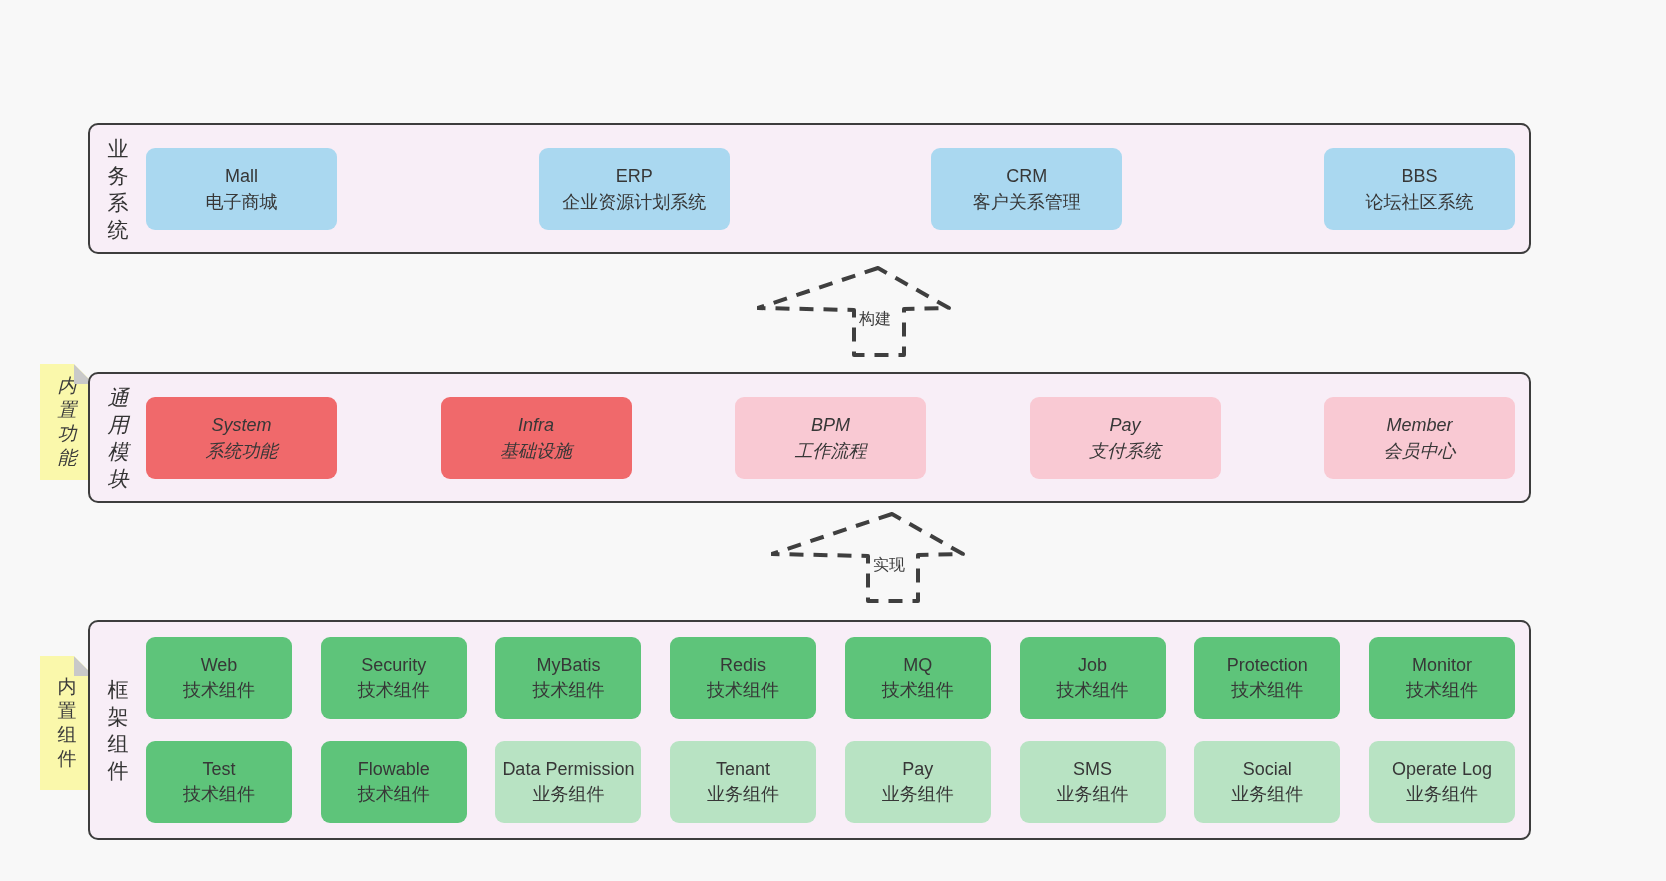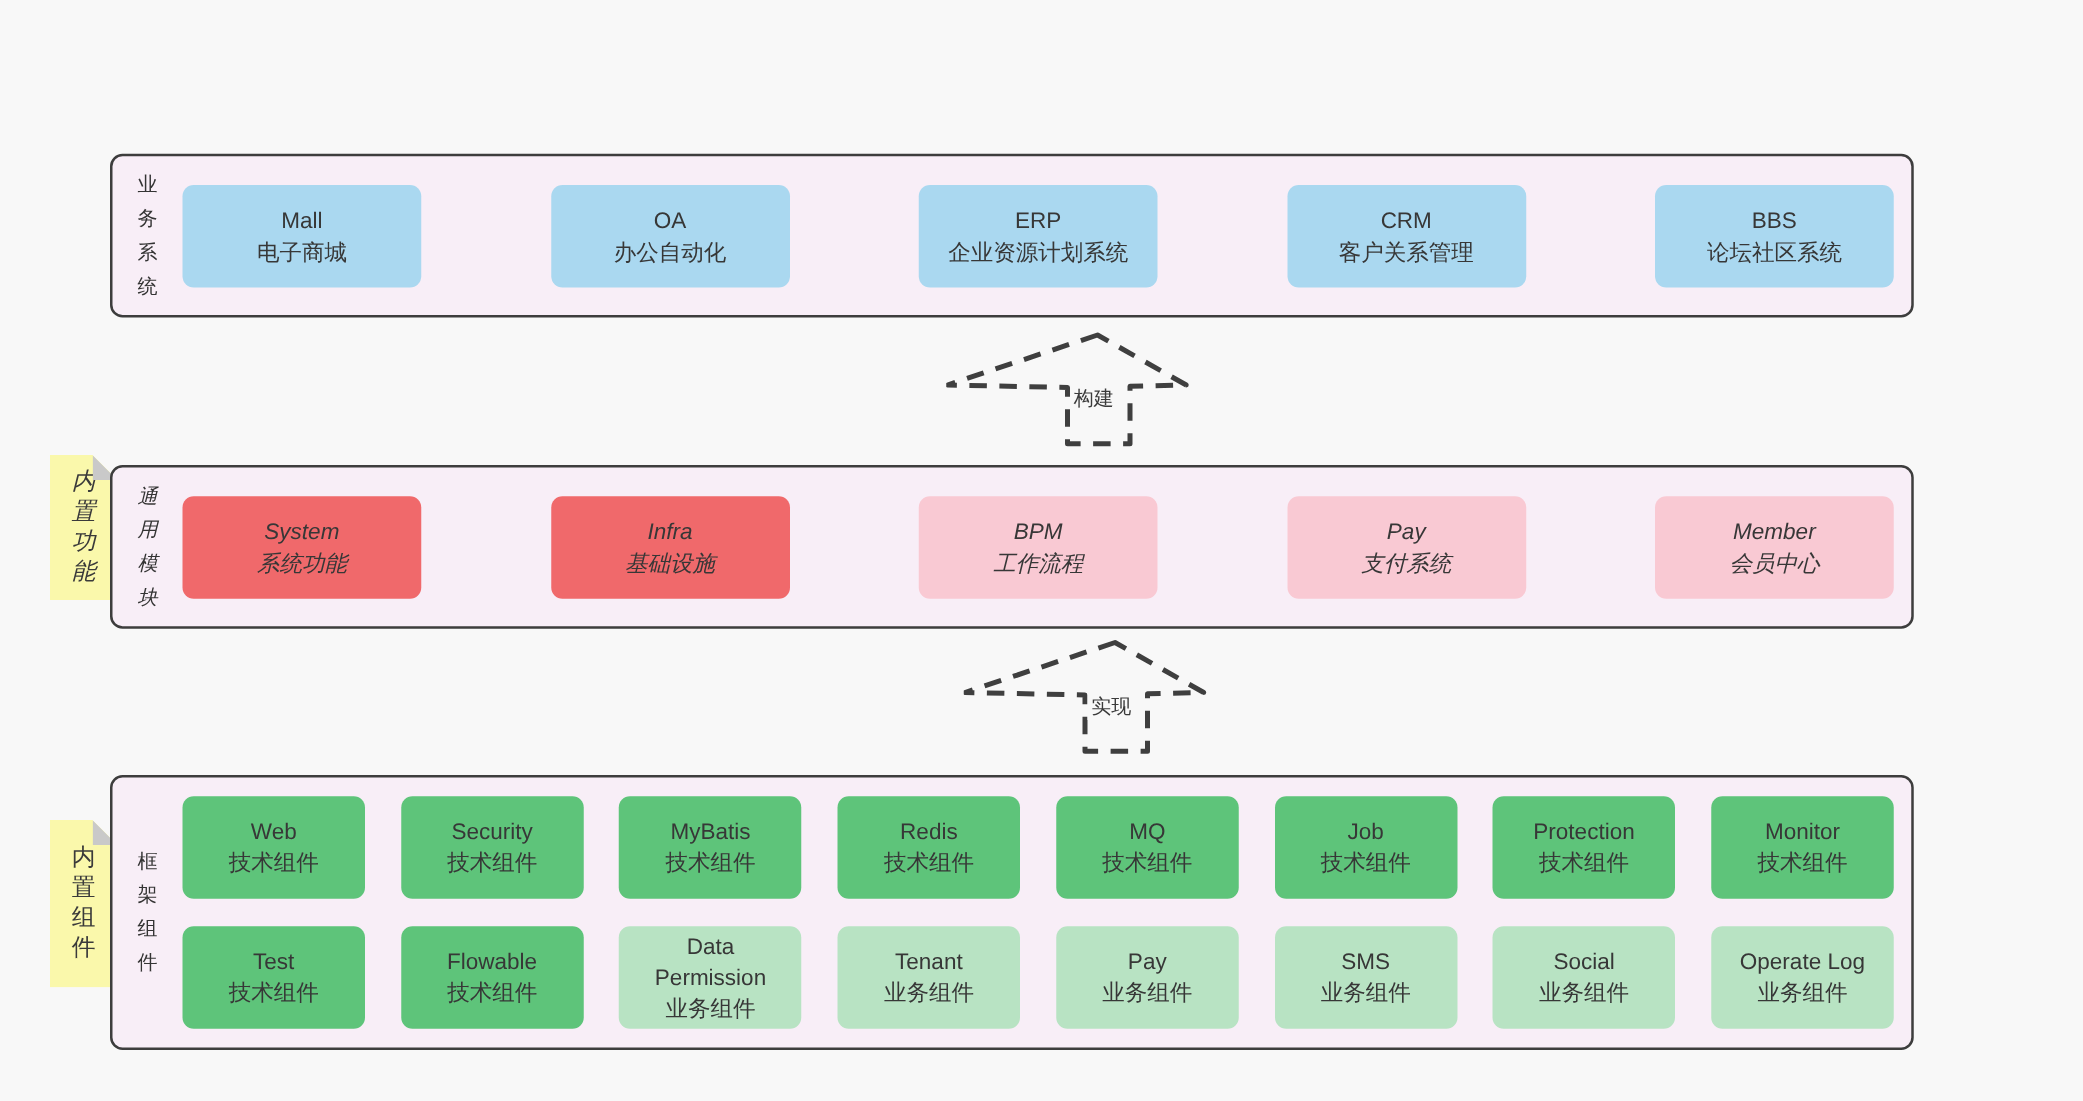--- a/index.html
+++ b/index.html
@@ -16,30 +16,30 @@
 
   
   .tier{position:absolute;}
   .tier-business{left:88px;top:123px;width:1443px;height:131px;}
   .tier-modules{left:88px;top:372px;width:1443px;height:131px;font-style:italic;}
   .tier-framework{left:88px;top:620px;width:1443px;height:220px;}
   .tier-box{position:relative;z-index:1;width:100%;height:100%;
     background:var(--tier-bg);border:2px solid var(--tier-border);
     border-radius:10px;display:flex;}
   .tier-label{flex:0 0 56px;display:flex;align-items:center;justify-content:center;
-    font-size:16px;line-height:27px;color:#343434;}
+    font-size:21px;line-height:27px;color:#343434;}
   .vtext{display:inline-block;width:1.12em;word-break:break-all;text-align:center;}
   .rows{flex:1;display:flex;flex-direction:column;justify-content:center;gap:22px;
     padding:0 14px 0 0;}
   .box-row{display:flex;justify-content:space-between;}
 
   
   .comp-box{height:82px;border-radius:9px;display:flex;flex-direction:column;
     align-items:center;justify-content:center;text-align:center;
-    font-size:18px;line-height:26px;padding:2px 18px;color:#373737;}
+    font-size:18px;line-height:26px;padding:2px 6px;color:#373737;}
   .tier-business .comp-box,.tier-modules .comp-box{width:191px;}
   .tier-framework .comp-box{width:146px;line-height:25px;}
   .v-blue{background:var(--blue);}
   .v-red{background:var(--red);}
   .v-pink{background:var(--pink);}
   .v-green{background:var(--green);}
   .v-lightgreen{background:var(--light-green);}
 
   
   .note{position:absolute;z-index:0;left:-48px;width:54px;
@@ -72,24 +72,20 @@
       <div class="tier-label">
         <span class="vtext">业务系统</span>
       </div>
       <div class="rows">
           <div class="box-row">
             <div class="comp-box v-blue">
               <div class="line-en">Mall</div>
               <div class="line-zh">电子商城</div>
             </div>
             <div class="comp-box v-blue">
-              <div class="line-en">OA</div>
-              <div class="line-zh">办公自动化</div>
-            </div>
-            <div class="comp-box v-blue">
               <div class="line-en">ERP</div>
               <div class="line-zh">企业资源计划系统</div>
             </div>
             <div class="comp-box v-blue">
               <div class="line-en">CRM</div>
               <div class="line-zh">客户关系管理</div>
             </div>
             <div class="comp-box v-blue">
               <div class="line-en">BBS</div>
               <div class="line-zh">论坛社区系统</div>

